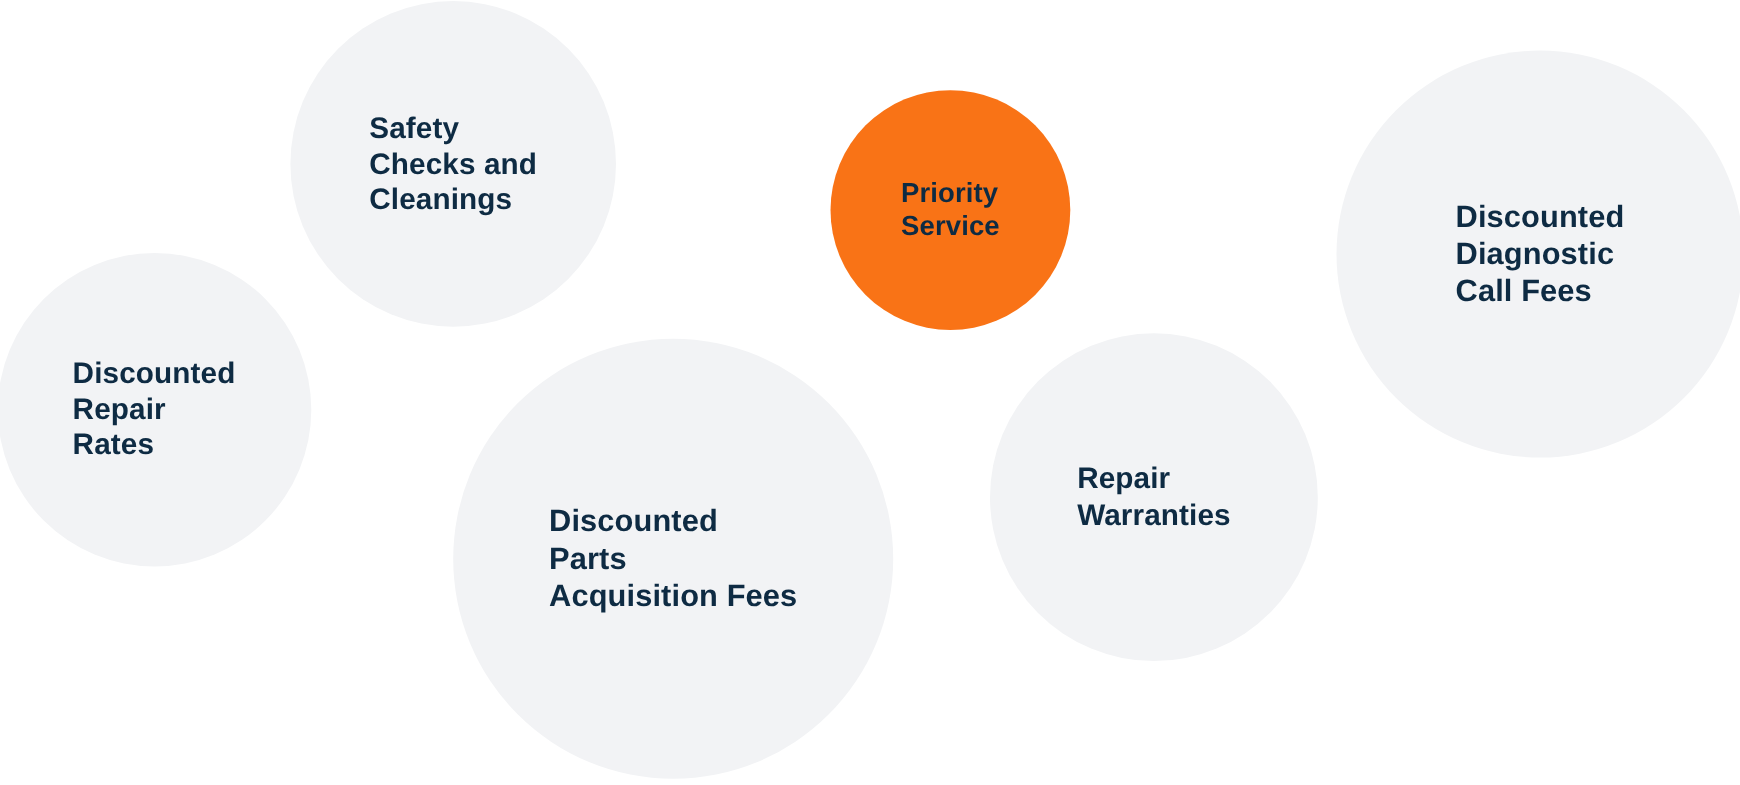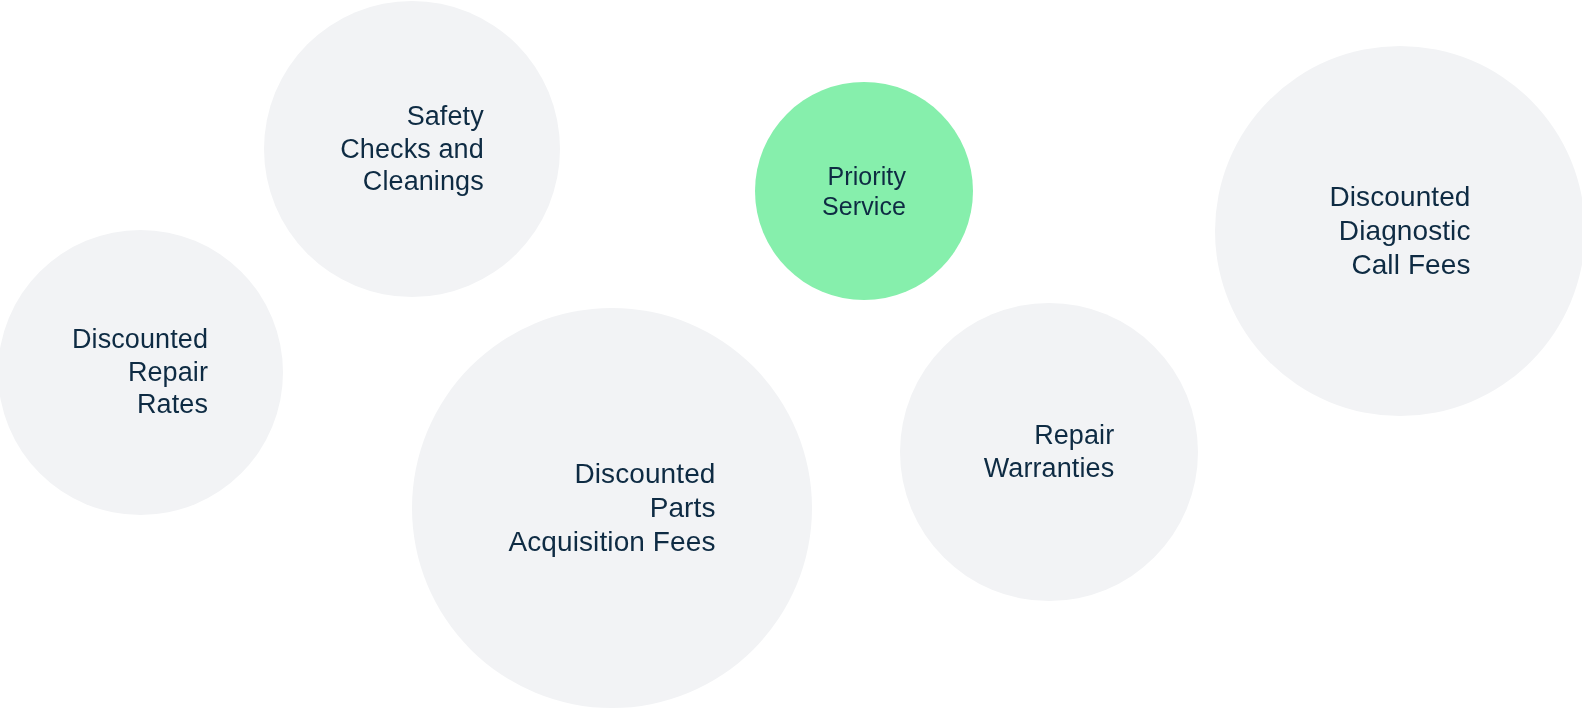--- a/index.html
+++ b/index.html
@@ -20,23 +20,23 @@
   .bubble {
     position: absolute;
     border-radius: 50%;
     display: flex;
     align-items: center;
     justify-content: center;
     box-sizing: border-box;
     background: #f2f3f5;
   }
   .bubble-label {
-    text-align: right;
+    text-align: left;
     color: #0e2b43;
-    font-weight: 400;
+    font-weight: 700;
     line-height: 1.22;
     letter-spacing: 0.1px;
     white-space: pre-line;
     padding: 0 6px;
     -webkit-font-smoothing: antialiased;
   }
 </style>
 </head>
 <body>
 
@@ -44,21 +44,21 @@
     <div class="bubble" style="width: 285px; height: 285px; left: -2.5px; top: 229.5px; background: rgb(242, 243, 245);">
       <div class="bubble-label" style="font-size: 27px; color: rgb(14, 43, 67);">Discounted
 Repair
 Rates</div>
     </div>
     <div class="bubble" style="width: 296px; height: 296px; left: 264px; top: 1px; background: rgb(242, 243, 245);">
       <div class="bubble-label" style="font-size: 27px; color: rgb(14, 43, 67);">Safety
 Checks and
 Cleanings</div>
     </div>
-    <div class="bubble" style="width: 218px; height: 218px; left: 755px; top: 82px; background: #86efac;">
+    <div class="bubble" style="width: 218px; height: 218px; left: 755px; top: 82px; background: #f97316;">
       <div class="bubble-label" style="font-size: 25px; color: rgb(14, 43, 67);">Priority
 Service</div>
     </div>
     <div class="bubble" style="width: 370px; height: 370px; left: 1215px; top: 46px; background: rgb(242, 243, 245);">
       <div class="bubble-label" style="font-size: 28px; color: rgb(14, 43, 67);">Discounted
 Diagnostic
 Call Fees</div>
     </div>
     <div class="bubble" style="width: 400px; height: 400px; left: 412px; top: 308px; background: rgb(242, 243, 245);">
       <div class="bubble-label" style="font-size: 28px; color: rgb(14, 43, 67);">Discounted

